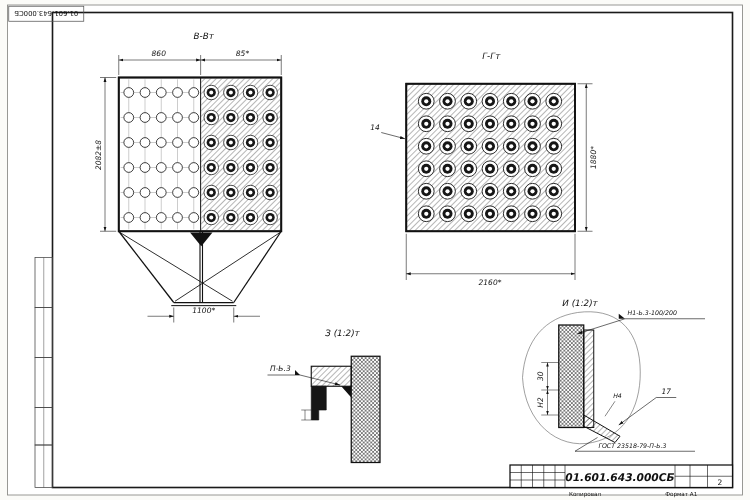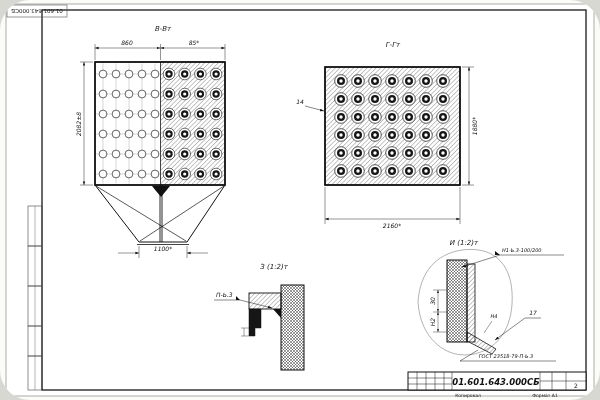--- a/index.html
+++ b/index.html
@@ -1,17 +1,17 @@
 <!DOCTYPE html>
 <html><head>
 <meta charset="utf-8">
 <style>
   html,body{margin:0;padding:0;background:#d8d8d2;}
   .page{position:relative;width:600px;height:400px;background:#fbfbf8;overflow:hidden;
-        font-family:"DejaVu Sans",sans-serif;border-radius:30px;}
+        font-family:"DejaVu Sans",sans-serif;}
   svg{display:block;}
   text{fill:#111;font-family:"DejaVu Sans",sans-serif;}
   .lbl{font-size:7px;font-style:italic;}
   .dim{font-size:6px;font-style:italic;}
   .note{font-size:5px;font-style:italic;}
   .tiny{font-size:4.5px;}
   .stamp{font-size:8.5px;font-weight:bold;font-style:italic;}
 </style>
 </head>
 <body>

